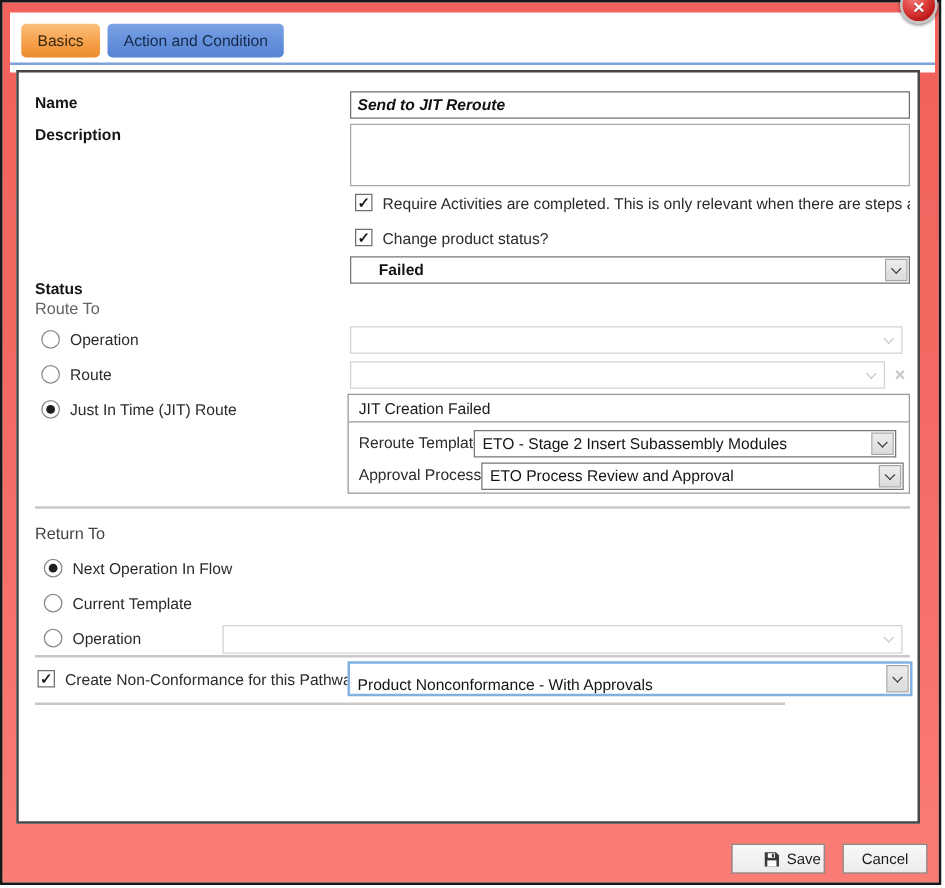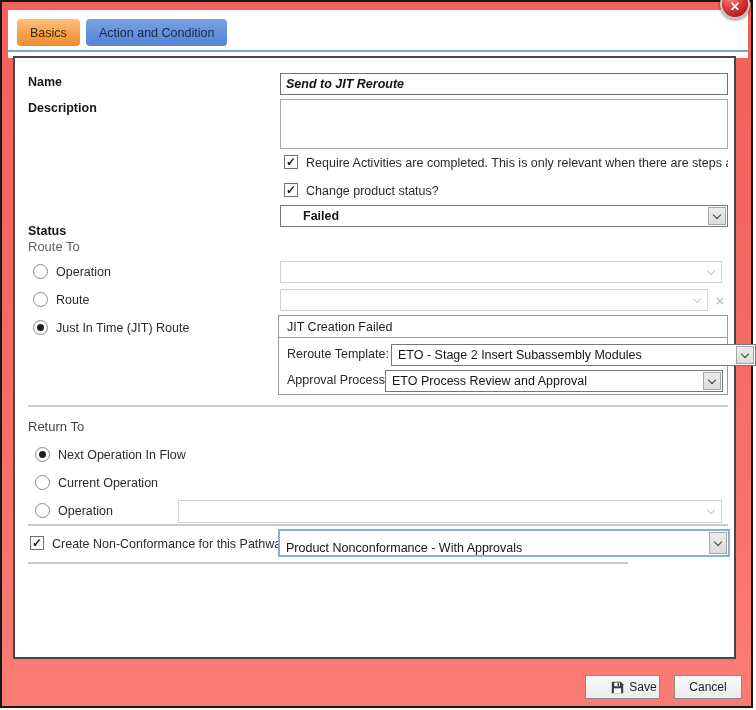--- a/index.html
+++ b/index.html
@@ -203,21 +203,21 @@
       <span>×</span>
     </span>
 
     <span class="radio sel" style="left:18px; top:262px;"></span>
     <div class="lbl-plain" style="left:41px; top:263px;">Just In Time (JIT) Route</div>
 
     <div class="jit-group" style="left:263px; top:257px; width:450px; height:80px;">
       <div class="jit-header">JIT Creation Failed</div>
 
       <div class="lbl-plain" style="left:8px; top:31px;">Reroute Template:</div>
-      <div class="combo" style="left:112px; top:28px; width:365px; height:22px;">
+      <div class="combo" style="left:100px; top:28px; width:338px; height:22px;">
         <span class="val">ETO - Stage 2 Insert Subassembly Modules</span>
         <span class="arrowbtn">
             <span class="chev"></span>
           </span>
       </div>
 
       <div class="lbl-plain" style="left:8px; top:57px;">Approval Process:</div>
       <div class="combo" style="left:106px; top:54px; width:338px; height:22px;">
         <span class="val">ETO Process Review and Approval</span>
         <span class="arrowbtn">
@@ -227,21 +227,21 @@
     </div>
 
     <div class="divider" style="left:13px; top:347px; width:700px;"></div>
 
     <div class="lbl-section darker" style="left:13px; top:361px;">Return To</div>
 
     <span class="radio sel" style="left:20px; top:389px;"></span>
     <div class="lbl-plain" style="left:43px; top:390px;">Next Operation In Flow</div>
 
     <span class="radio" style="left:20px; top:417px;"></span>
-    <div class="lbl-plain" style="left:43px; top:418px;">Current Operation</div>
+    <div class="lbl-plain" style="left:43px; top:418px;">Current Template</div>
 
     <span class="radio" style="left:20px; top:445px;"></span>
     <div class="lbl-plain" style="left:43px; top:446px;">Operation</div>
     <div class="combo light" style="left:163px; top:442px; width:544px; height:23px;">
       <span class="val"></span>
       <span class="arrowbtn">
           <span class="chev"></span>
         </span>
     </div>
 

